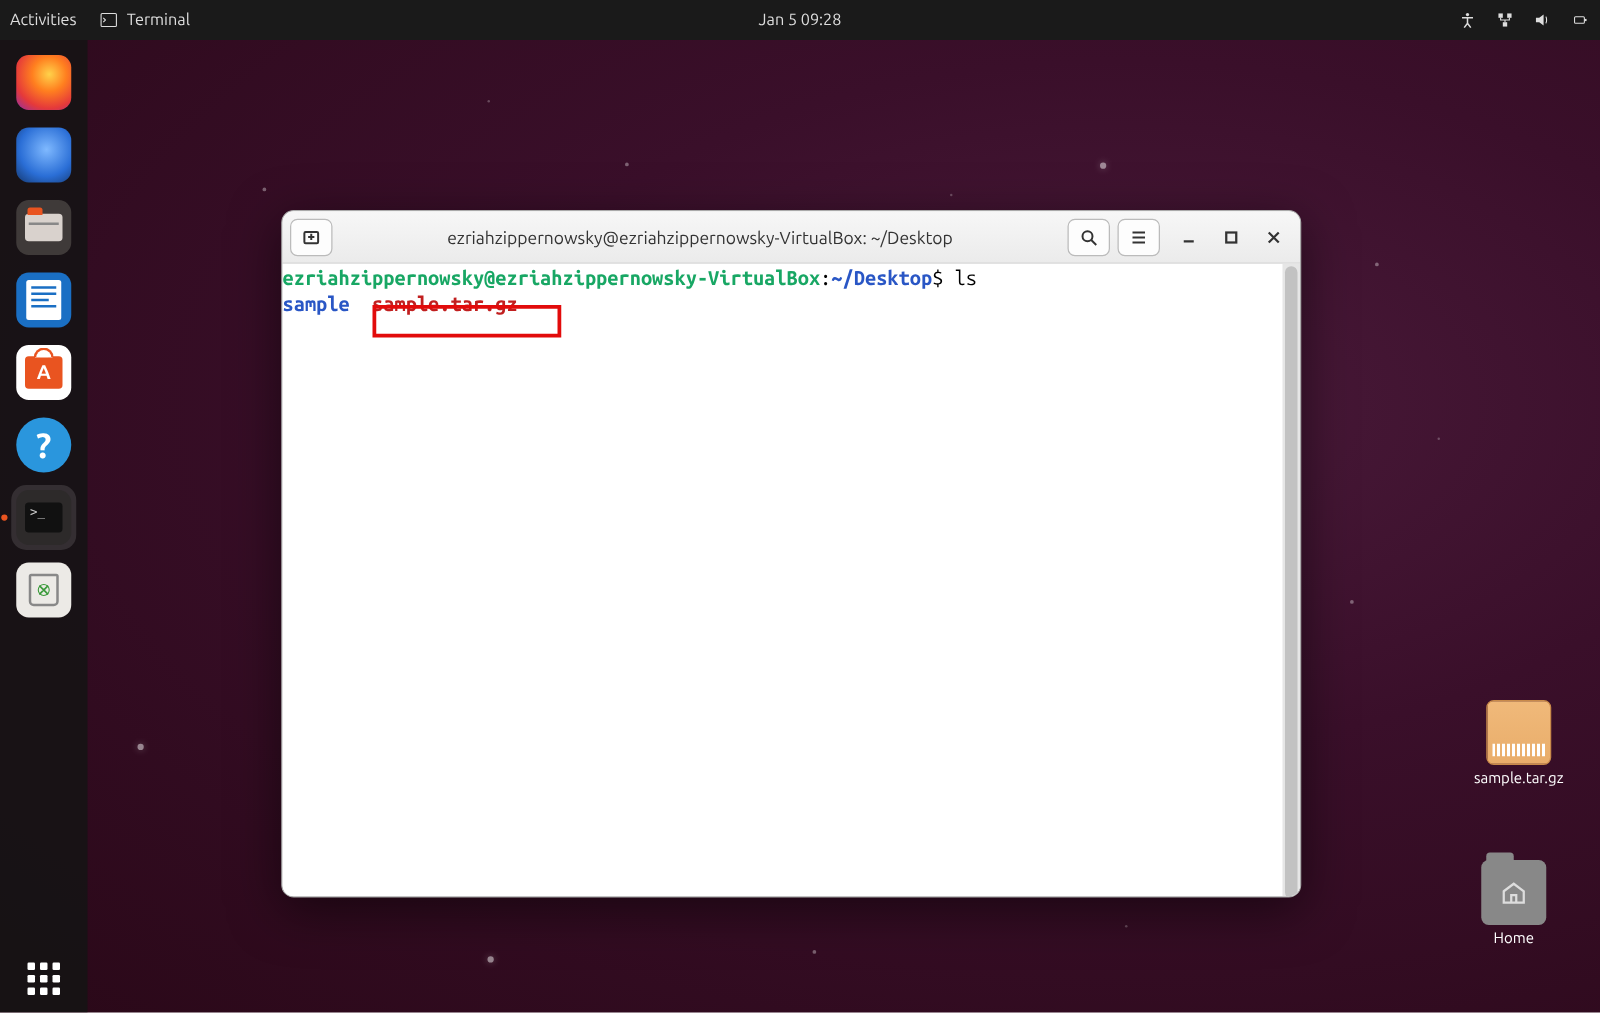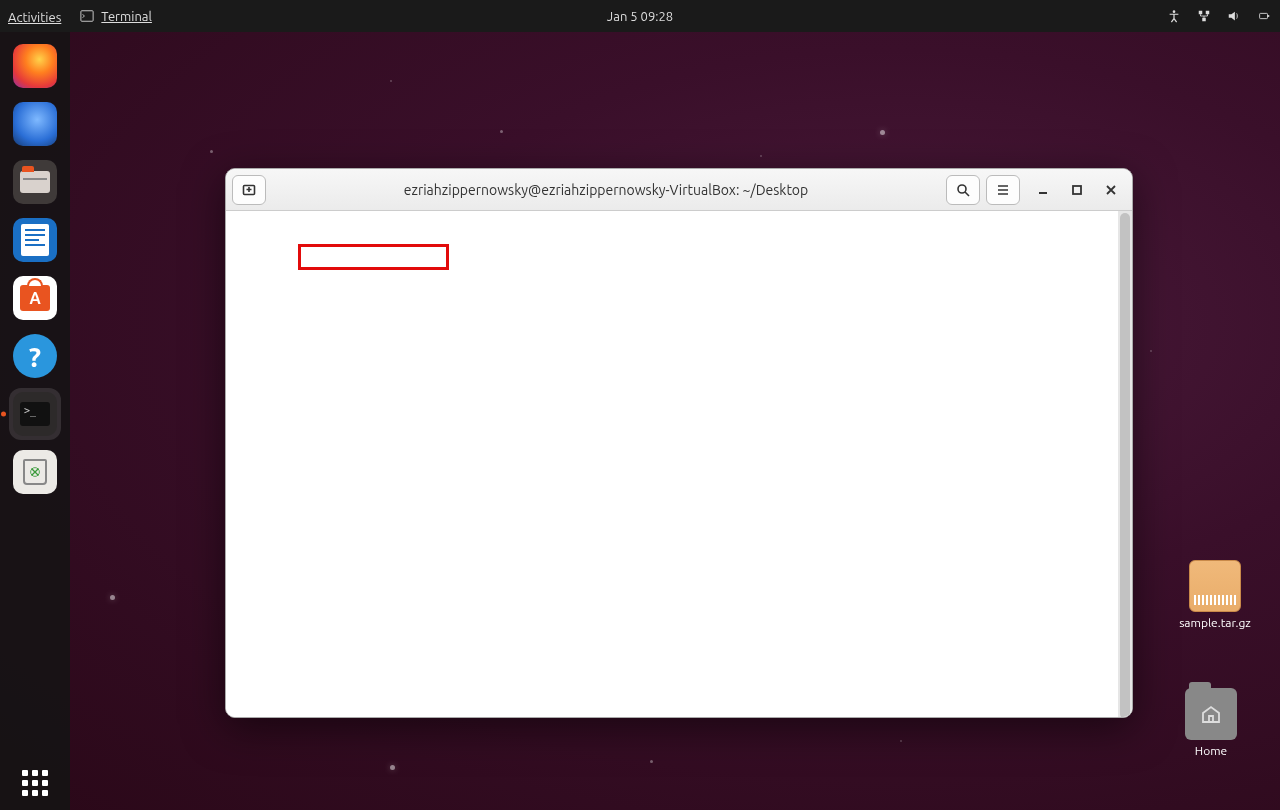--- a/index.html
+++ b/index.html
@@ -27,21 +27,21 @@
       position: absolute; top: 0; left: 0; right: 0;
       height: 32px;
       background: #1a1a1a;
       color: #ddd;
       display: flex;
       align-items: center;
       font-size: 13px;
       padding: 0 8px;
       z-index: 100;
     }
-    .top-left { display: flex; align-items: flex-end; gap: 18px; text-decoration: underline; }
+    .top-left { display: flex; align-items: center; gap: 18px; }
     .top-app { display: flex; align-items: center; gap: 6px; }
     .top-center {
       position: absolute; left: 50%; transform: translateX(-50%);
       font-size: 13px;
     }
     .top-right {
       margin-left: auto;
       display: flex; align-items: center; gap: 14px;
     }
     .top-icon { width: 16px; height: 16px; display: inline-flex; align-items: center; justify-content: center; }
@@ -120,21 +120,21 @@
       background: #888; border-radius: 6px; width: 56px; height: 48px;
       position: relative;
       display:flex;align-items:center;justify-content:center;
     }
     .folder-tab { position:absolute; top:-6px; left:4px; width:22px; height:8px; background:#888; border-radius:3px 3px 0 0;}
 
     
     .terminal-window {
       position: absolute;
       left: 225px; top: 168px;
-      width: 908px;
+      width: 816px;
       background: #fff;
       border: 1px solid #aaa;
       border-radius: 10px;
       box-shadow: 0 10px 40px rgba(0,0,0,0.5);
       overflow: hidden;
       z-index: 70;
     }
     .titlebar {
       height: 42px;
       background: linear-gradient(#f7f7f7,#ebebeb);
@@ -386,17 +386,19 @@
       <div class="wc">
           <svg viewBox="0 0 12 12">
             <path d="M2 2l8 8M10 2l-8 8"></path>
           </svg>
         </div>
     </div>
   </div>
 
   <div class="terminal-body">
     <div class="highlight-box"></div>
+    <div class="line"><span class="c-user">ezriahzippernowsky@ezriahzippernowsky-VirtualBox</span><span>:</span><span class="c-path">~/Desktop</span><span>$</span> <span>ls</span></div>
+    <div class="line"><span class="c-dir">sample</span>  <span class="c-arch">sample.tar.gz</span></div>
   </div>
   <div class="scrollbar">
     <div class="sb-thumb"></div>
   </div>
 </div>
 
 </body></html>

